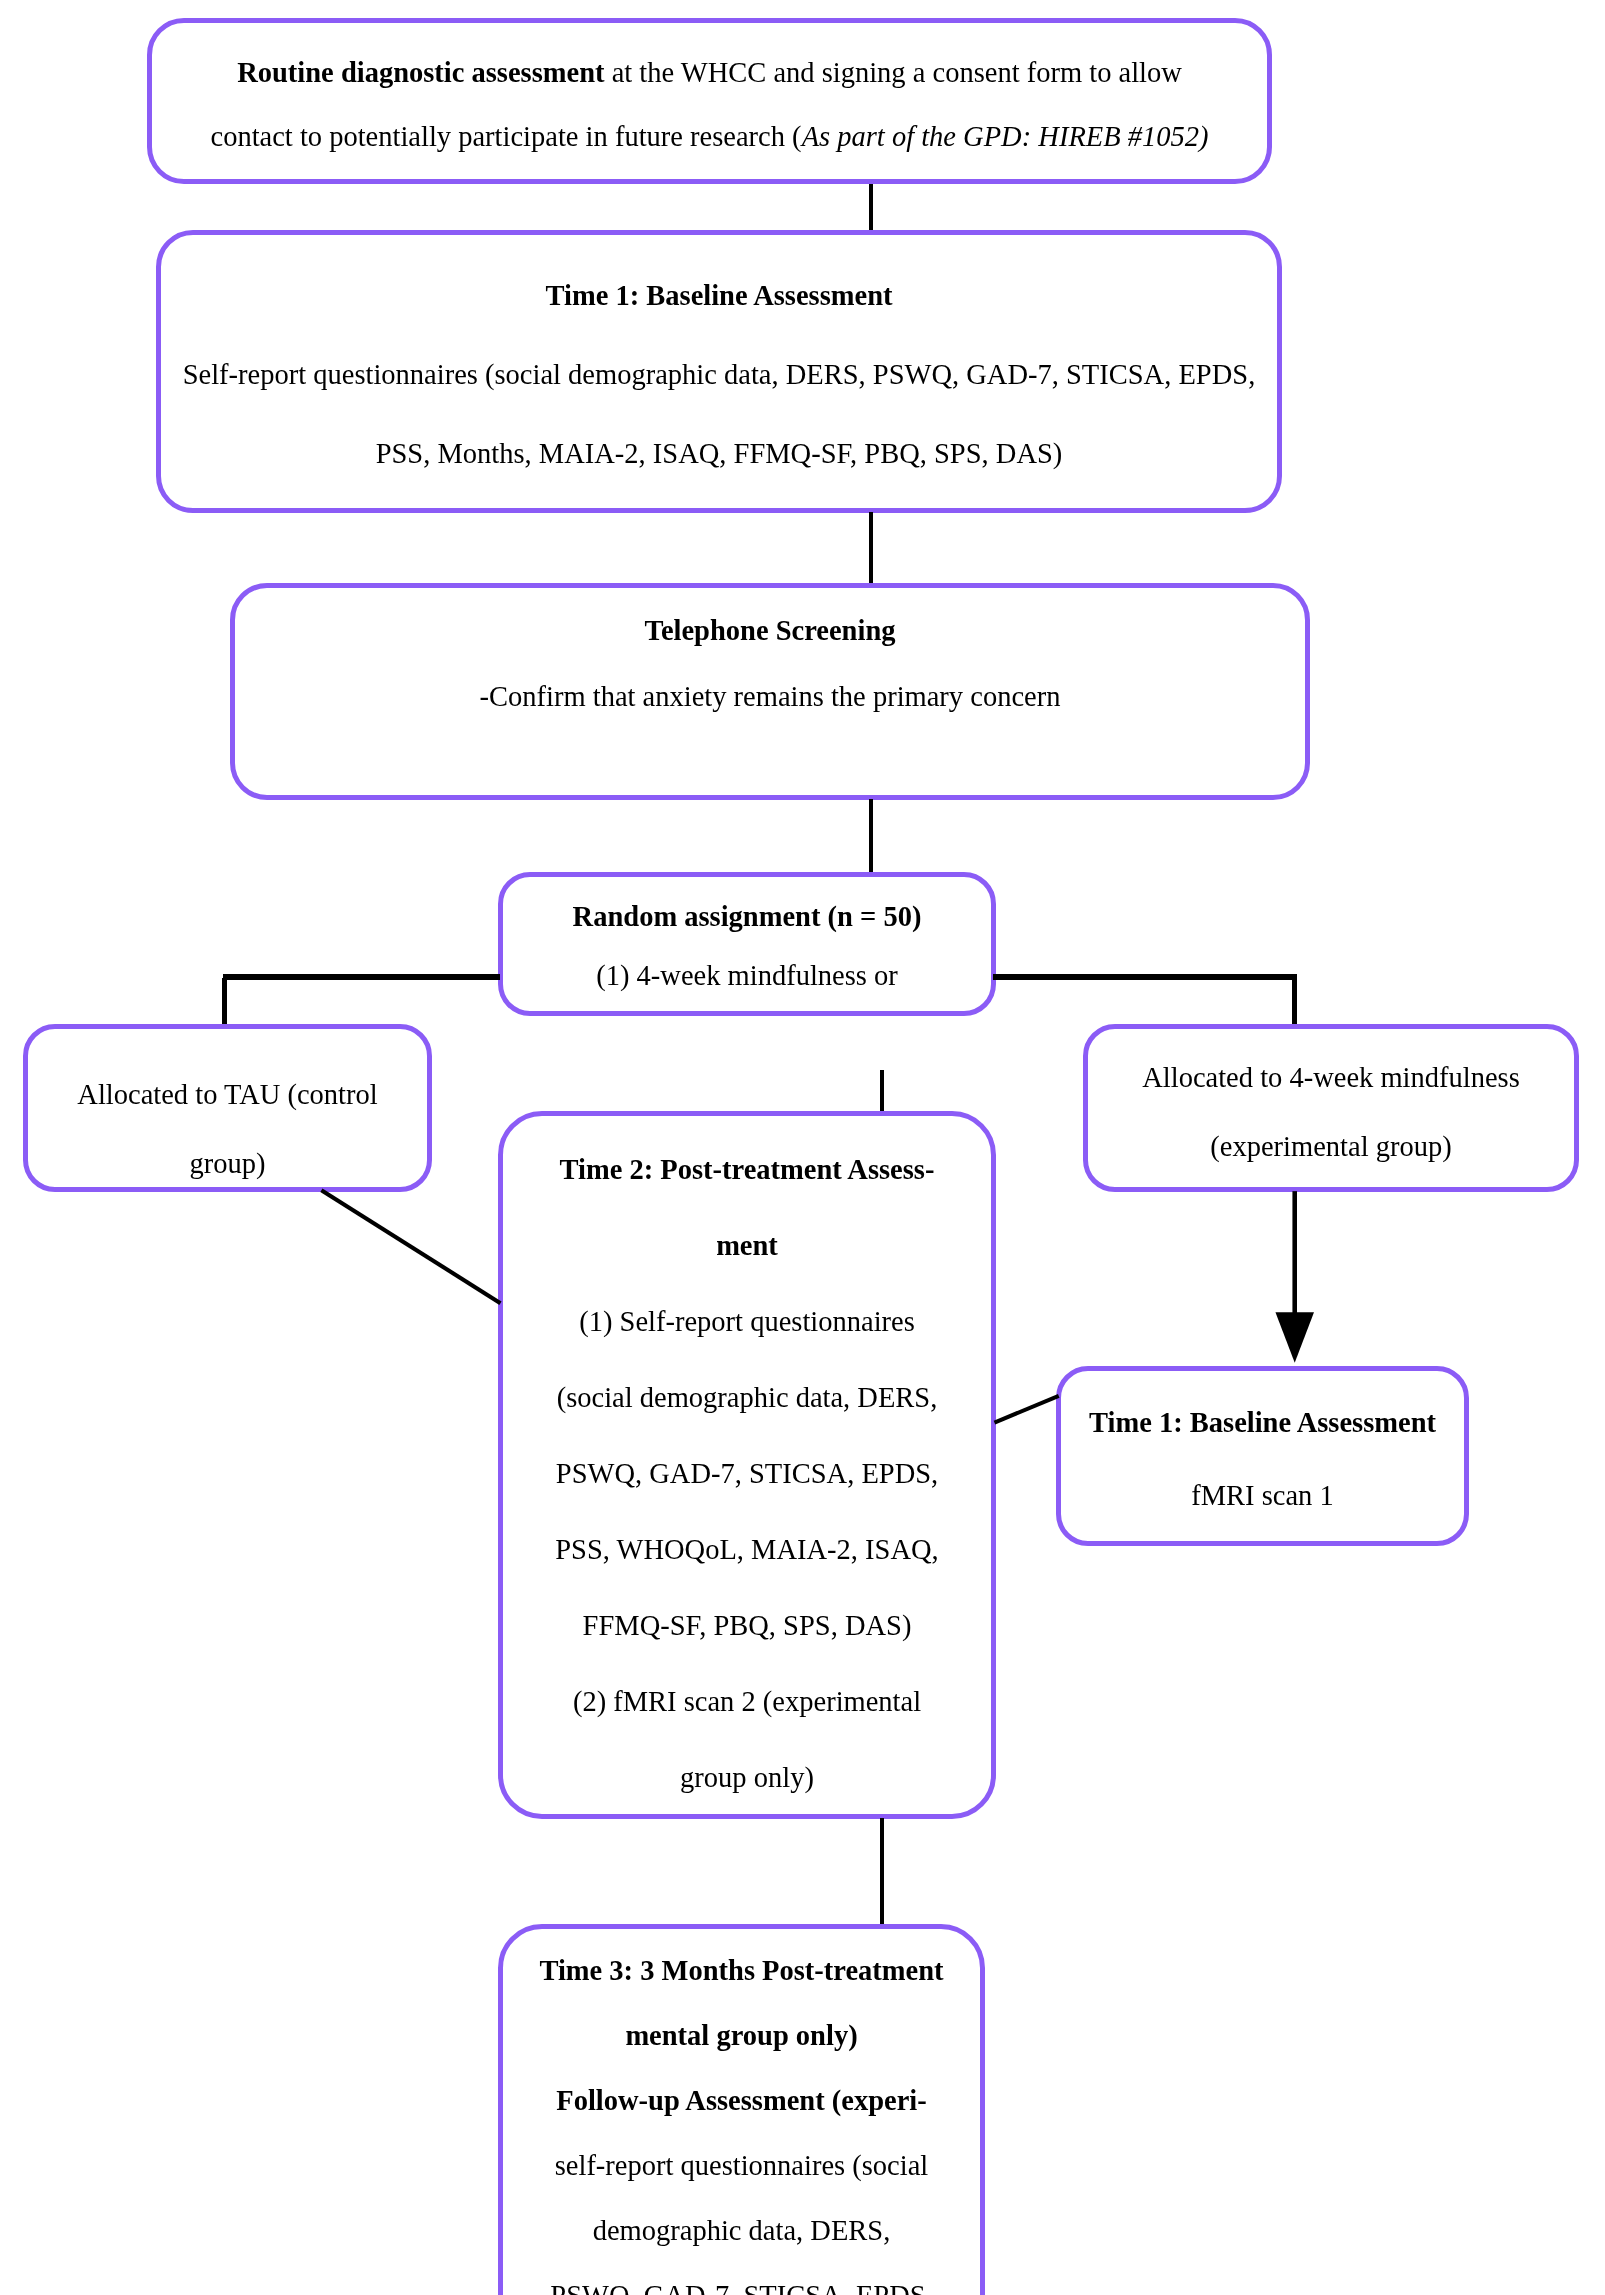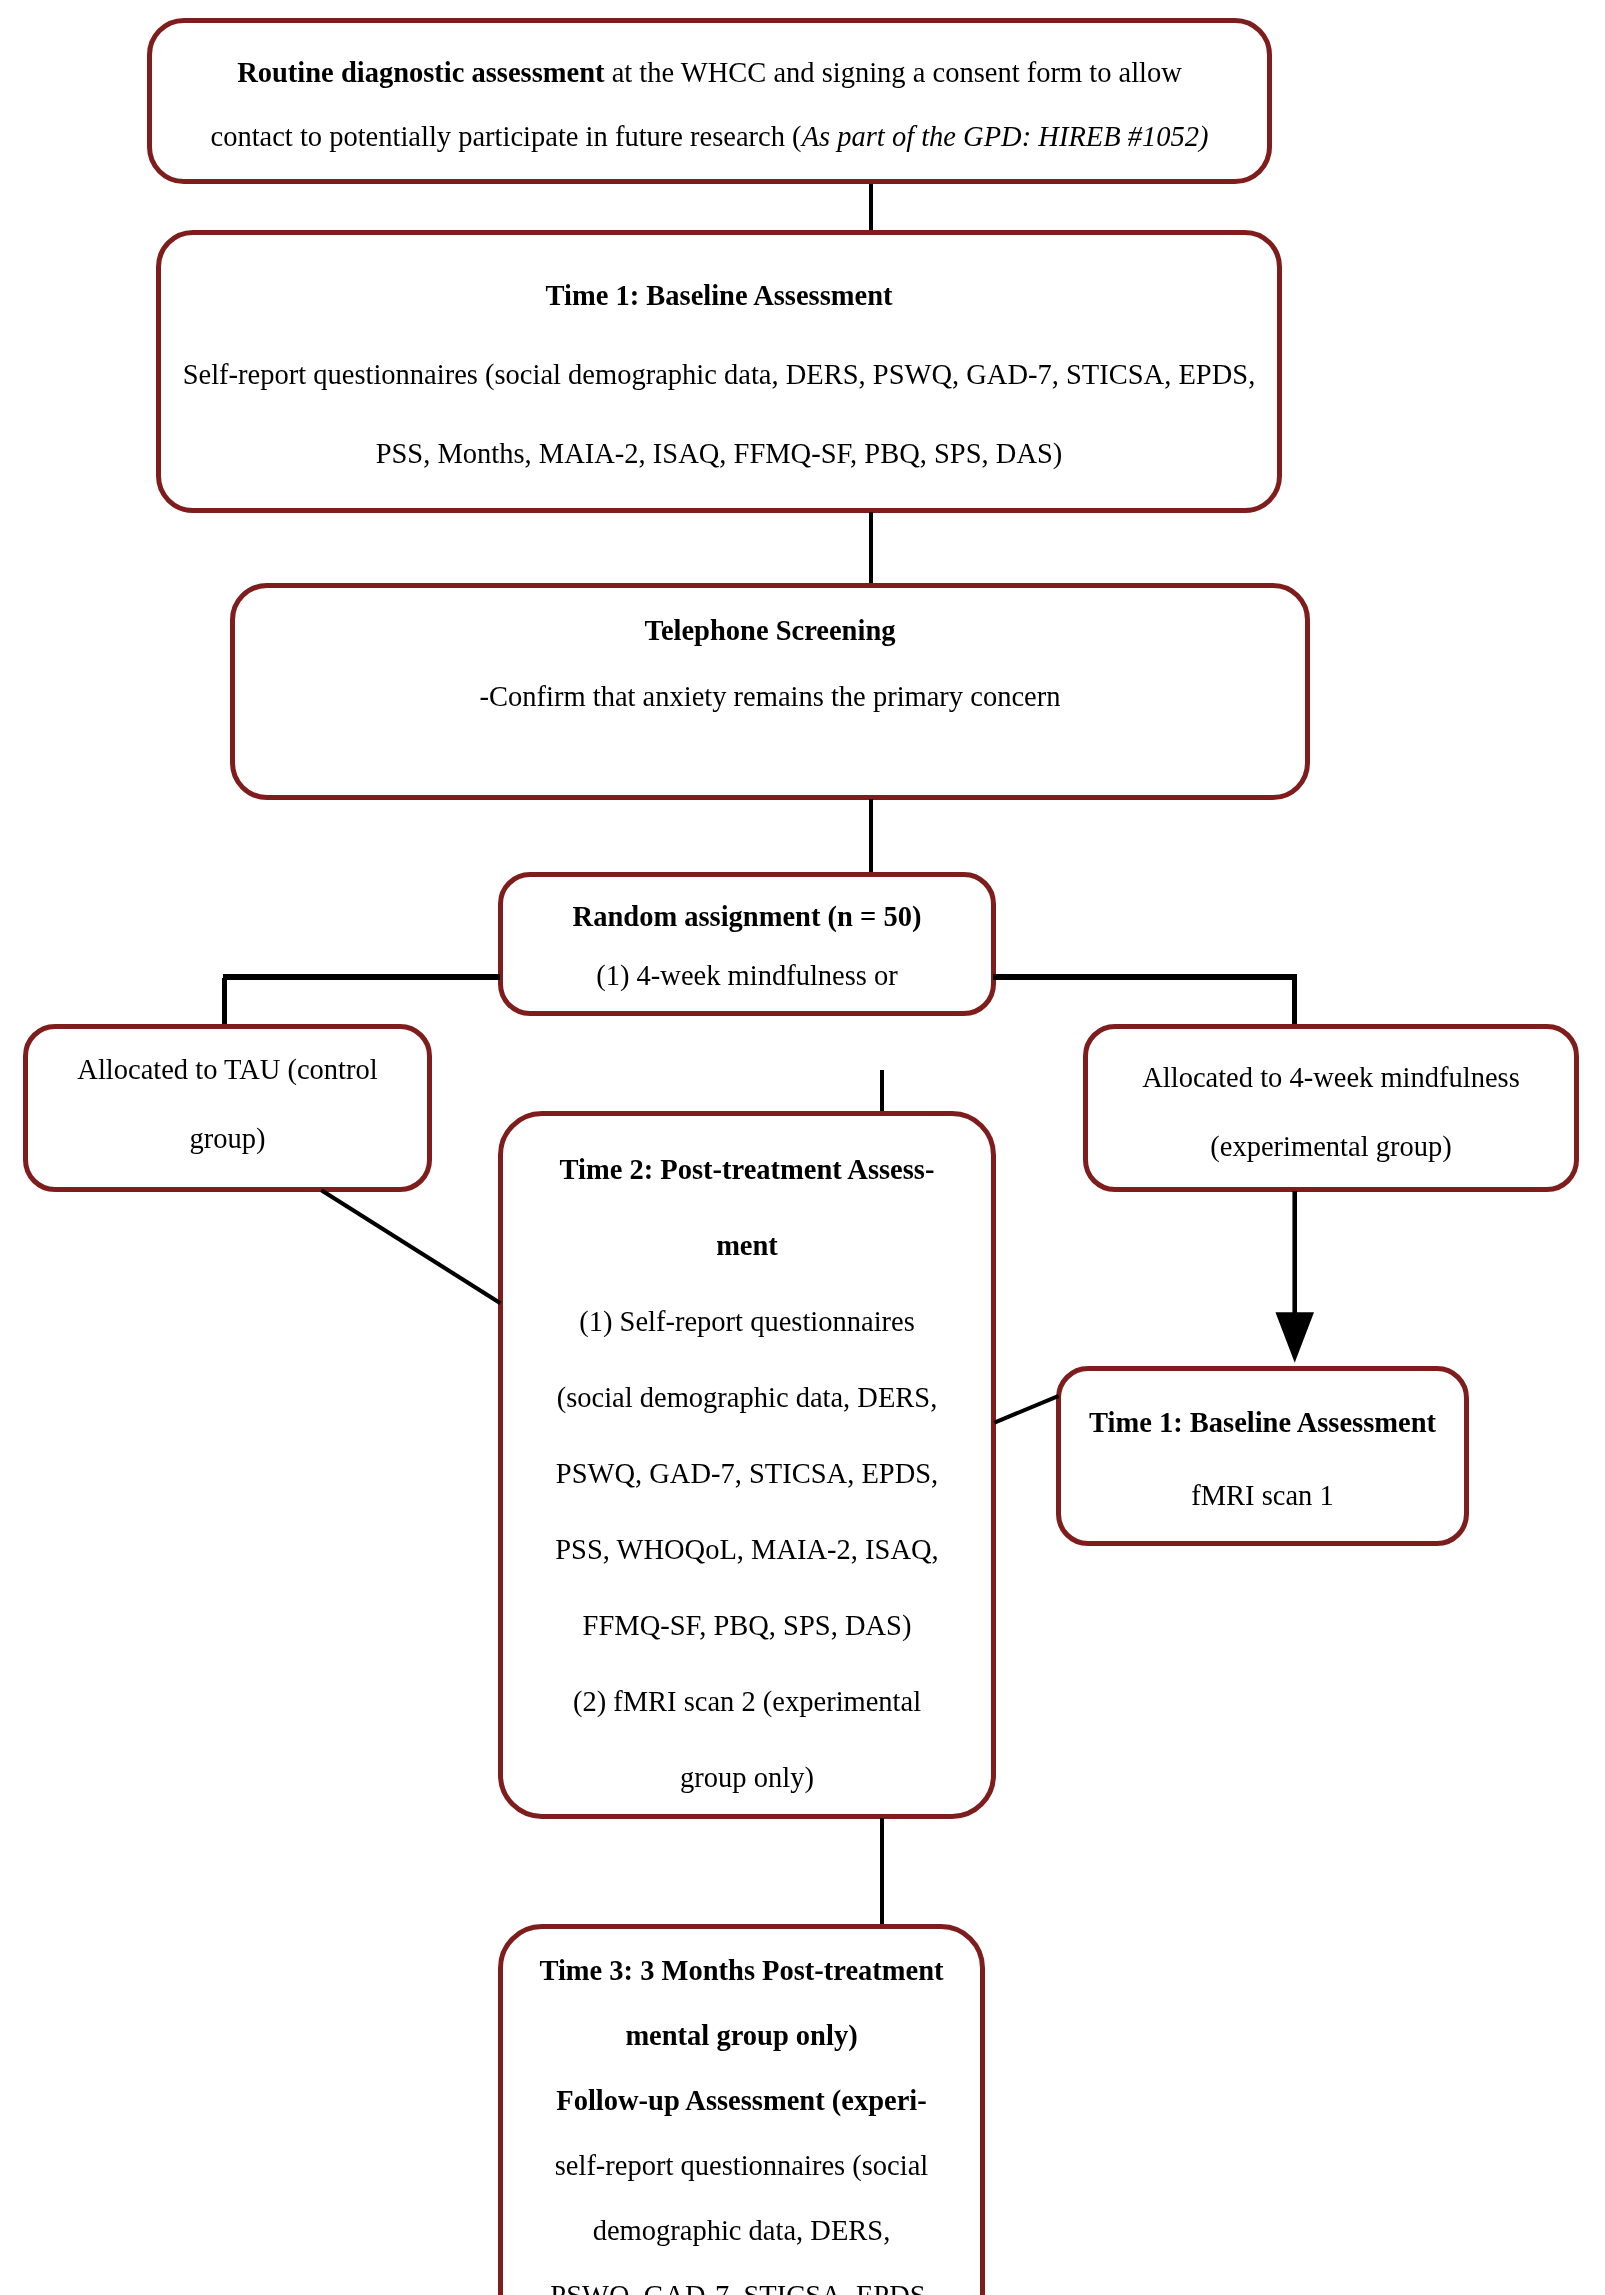--- a/index.html
+++ b/index.html
@@ -11,21 +11,21 @@
     position: relative;
     width: 1606px;
     height: 2481px;
     background: #ffffff;
     font-family: "Liberation Serif", "DejaVu Serif", serif;
     color: #000000;
   }
   .box {
     position: absolute;
     box-sizing: border-box;
-    border: 5px solid #7f1d1d;
+    border: 5px solid #8b5cf6;
     border-radius: 37px;
     background: #ffffff;
     text-align: center;
     font-size: 28.5px;
     line-height: 69px;
     overflow: hidden;
   }
   .box .t { font-weight: bold; }
   .ital { font-style: italic; }
   .vline, .hline {
@@ -38,21 +38,21 @@
     width: 1606px;
     height: 2481px;
     pointer-events: none;
   }
 
   
   #box-routine   { left: 147px;  top: 18.4px;   width: 1125px; height: 166px; line-height: 64px; padding-top: 17.4px; }
   #box-baseline  { left: 156px;  top: 230px;  width: 1126px; height: 283px; line-height: 79px; padding-top: 21px; }
   #box-screening { left: 230px;  top: 583px; width: 1080px; height: 217px; line-height: 66px; padding-top: 10px; }
   #box-random    { left: 498px; top: 872px; width: 498px; height: 144px; line-height: 59px; padding-top: 10px; border-radius: 32px; }
-  #box-tau       { left: 23px;   top: 1024px; width: 409px;  height: 168px; line-height: 69px; padding-top: 6px; border-radius: 32px; }
+  #box-tau       { left: 23px;   top: 1024px; width: 409px;  height: 168px; line-height: 69px; padding-top: 31px; border-radius: 32px; }
   #box-mind      { left: 1083px; top: 1024px; width: 496px; height: 168px; line-height: 69px; padding-top: 13.8px; border-radius: 32px; }
   #box-fmri      { left: 1056px; top: 1366px; width: 413px;  height: 180px; line-height: 73px; padding-top: 14.7px; border-radius: 32px; }
   #box-time2     { left: 498px; top: 1111px; width: 498px; height: 708px; line-height: 76px; padding-top: 16px; border-radius: 44px; }
   #box-time3     { left: 498px; top: 1924px; width: 487px; height: 543px; line-height: 65px; padding-top: 9.2px; border-radius: 44px; }
 
   
   #v1 { left: 869px; top: 184px;  width: 4.1px;  height: 47px; }
   #v2 { left: 869px; top: 512px; width: 4.1px;  height: 72px; }
   #v3 { left: 869px; top: 799px; width: 4.1px;  height: 74px; }
   #v4 { left: 880px; top: 1070px; width: 4.1px;  height: 42px;  }

